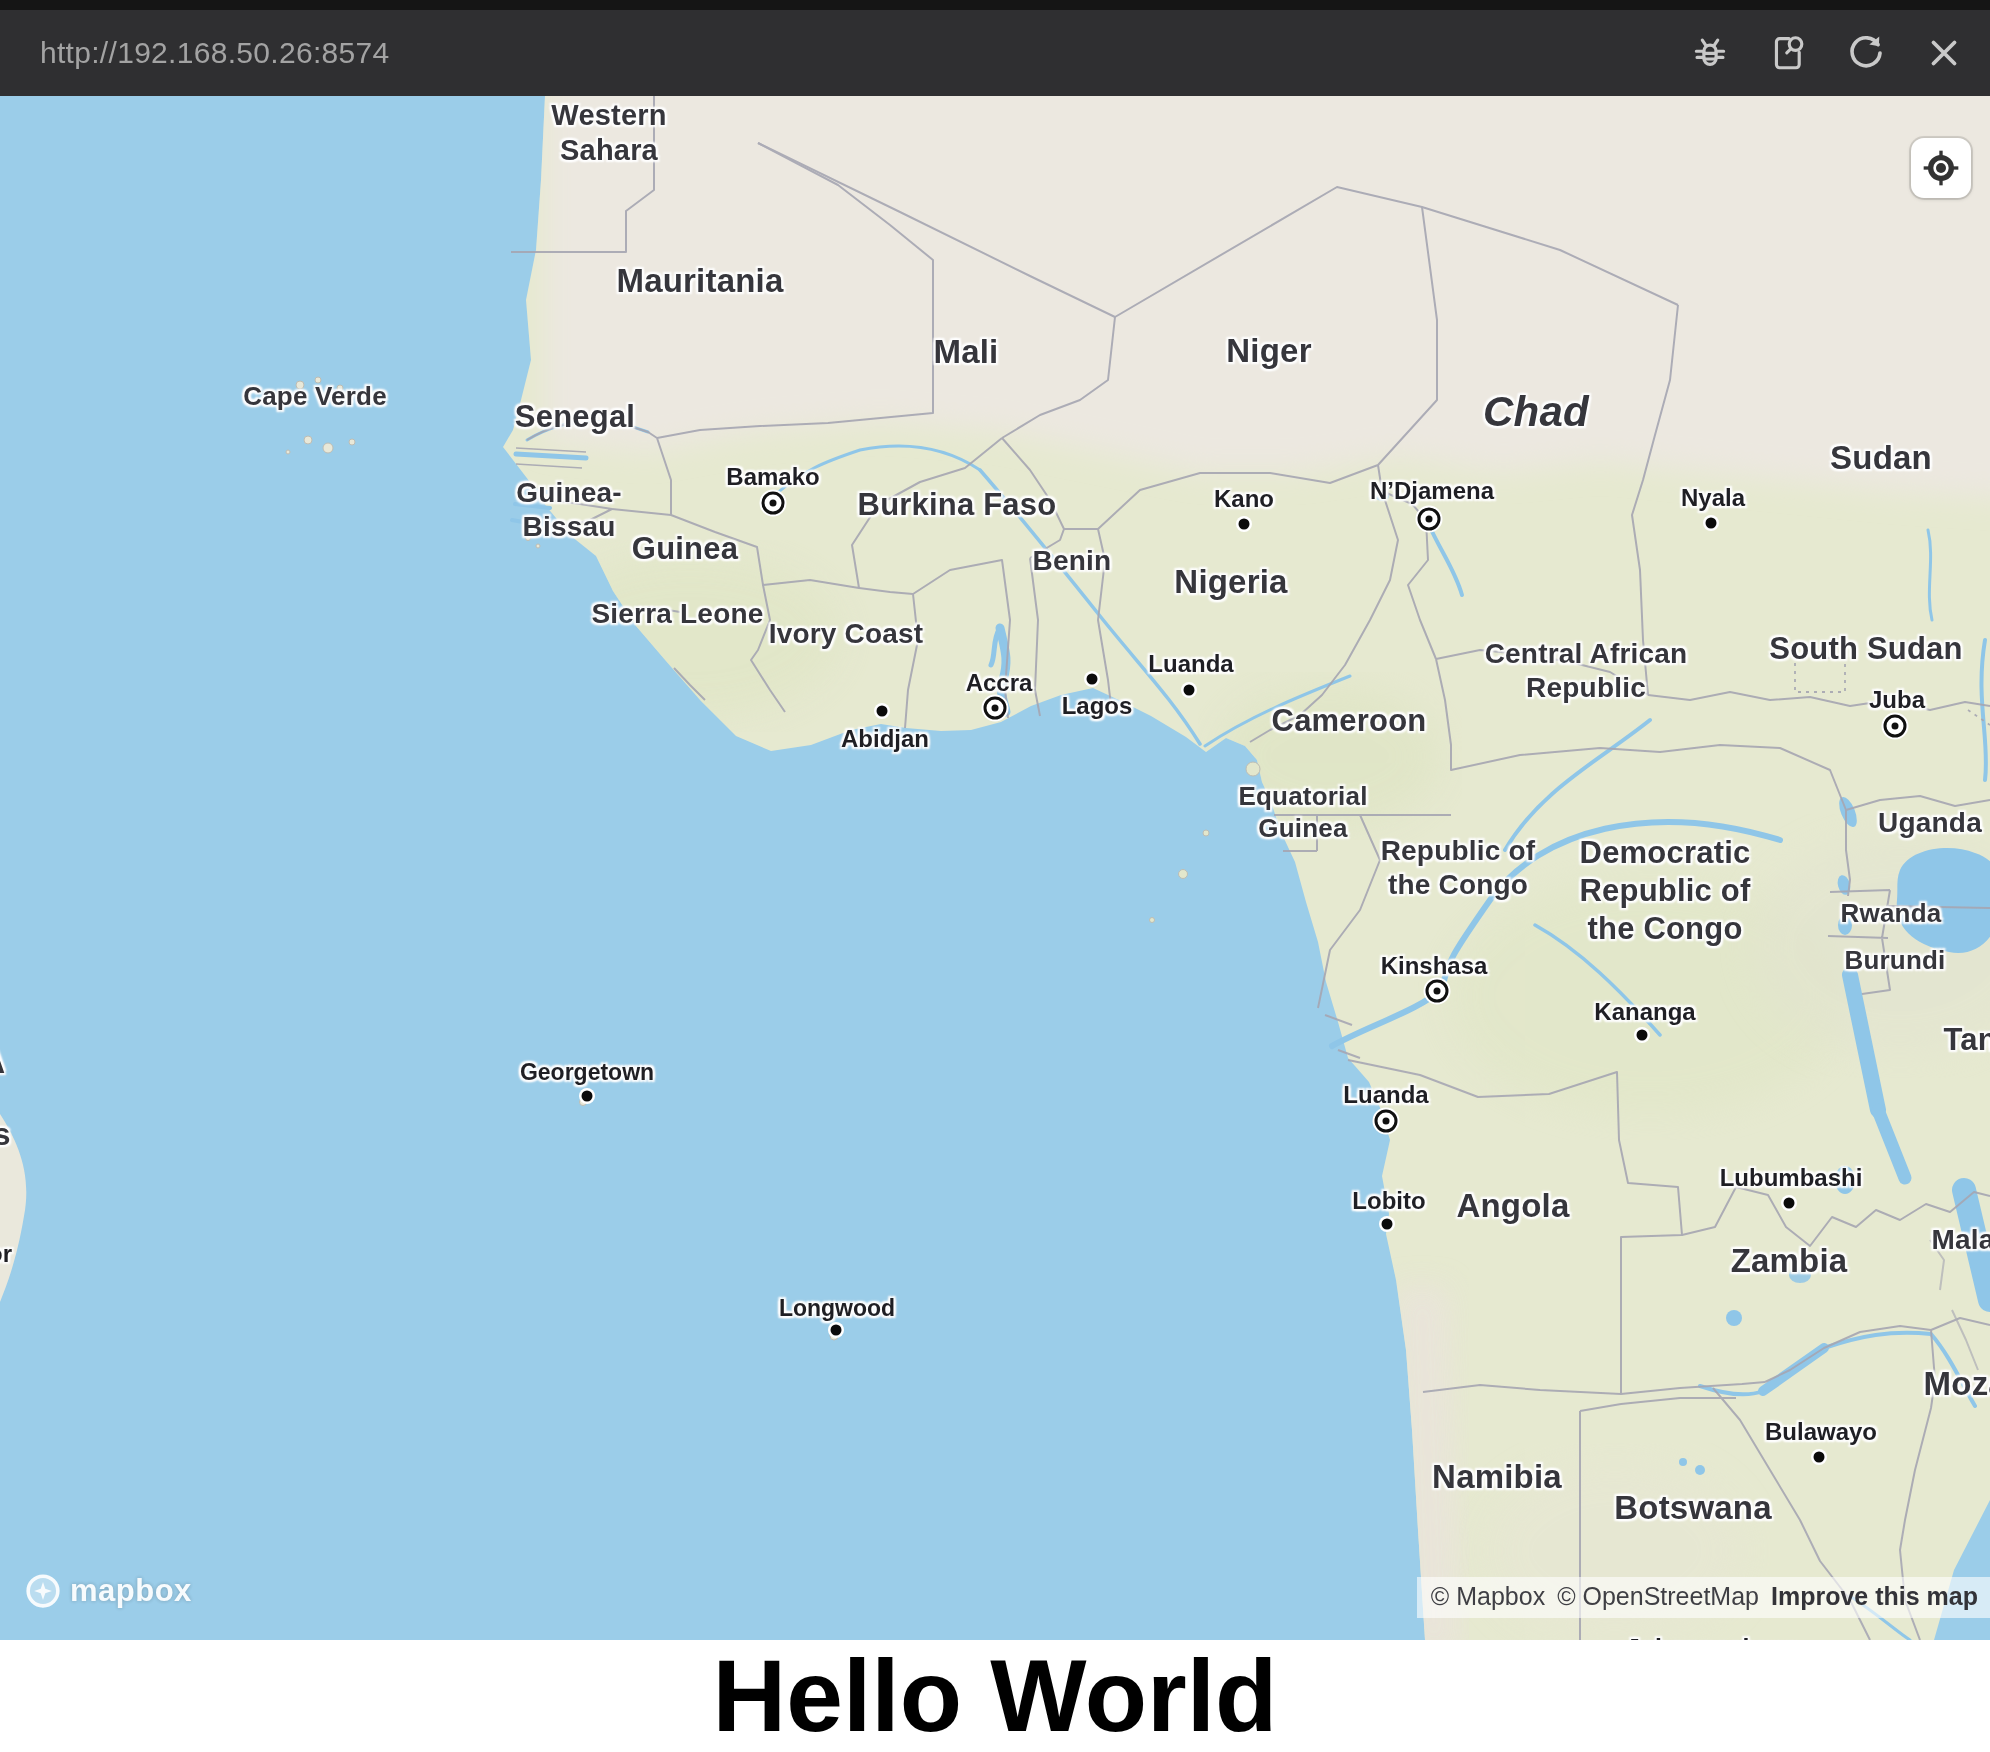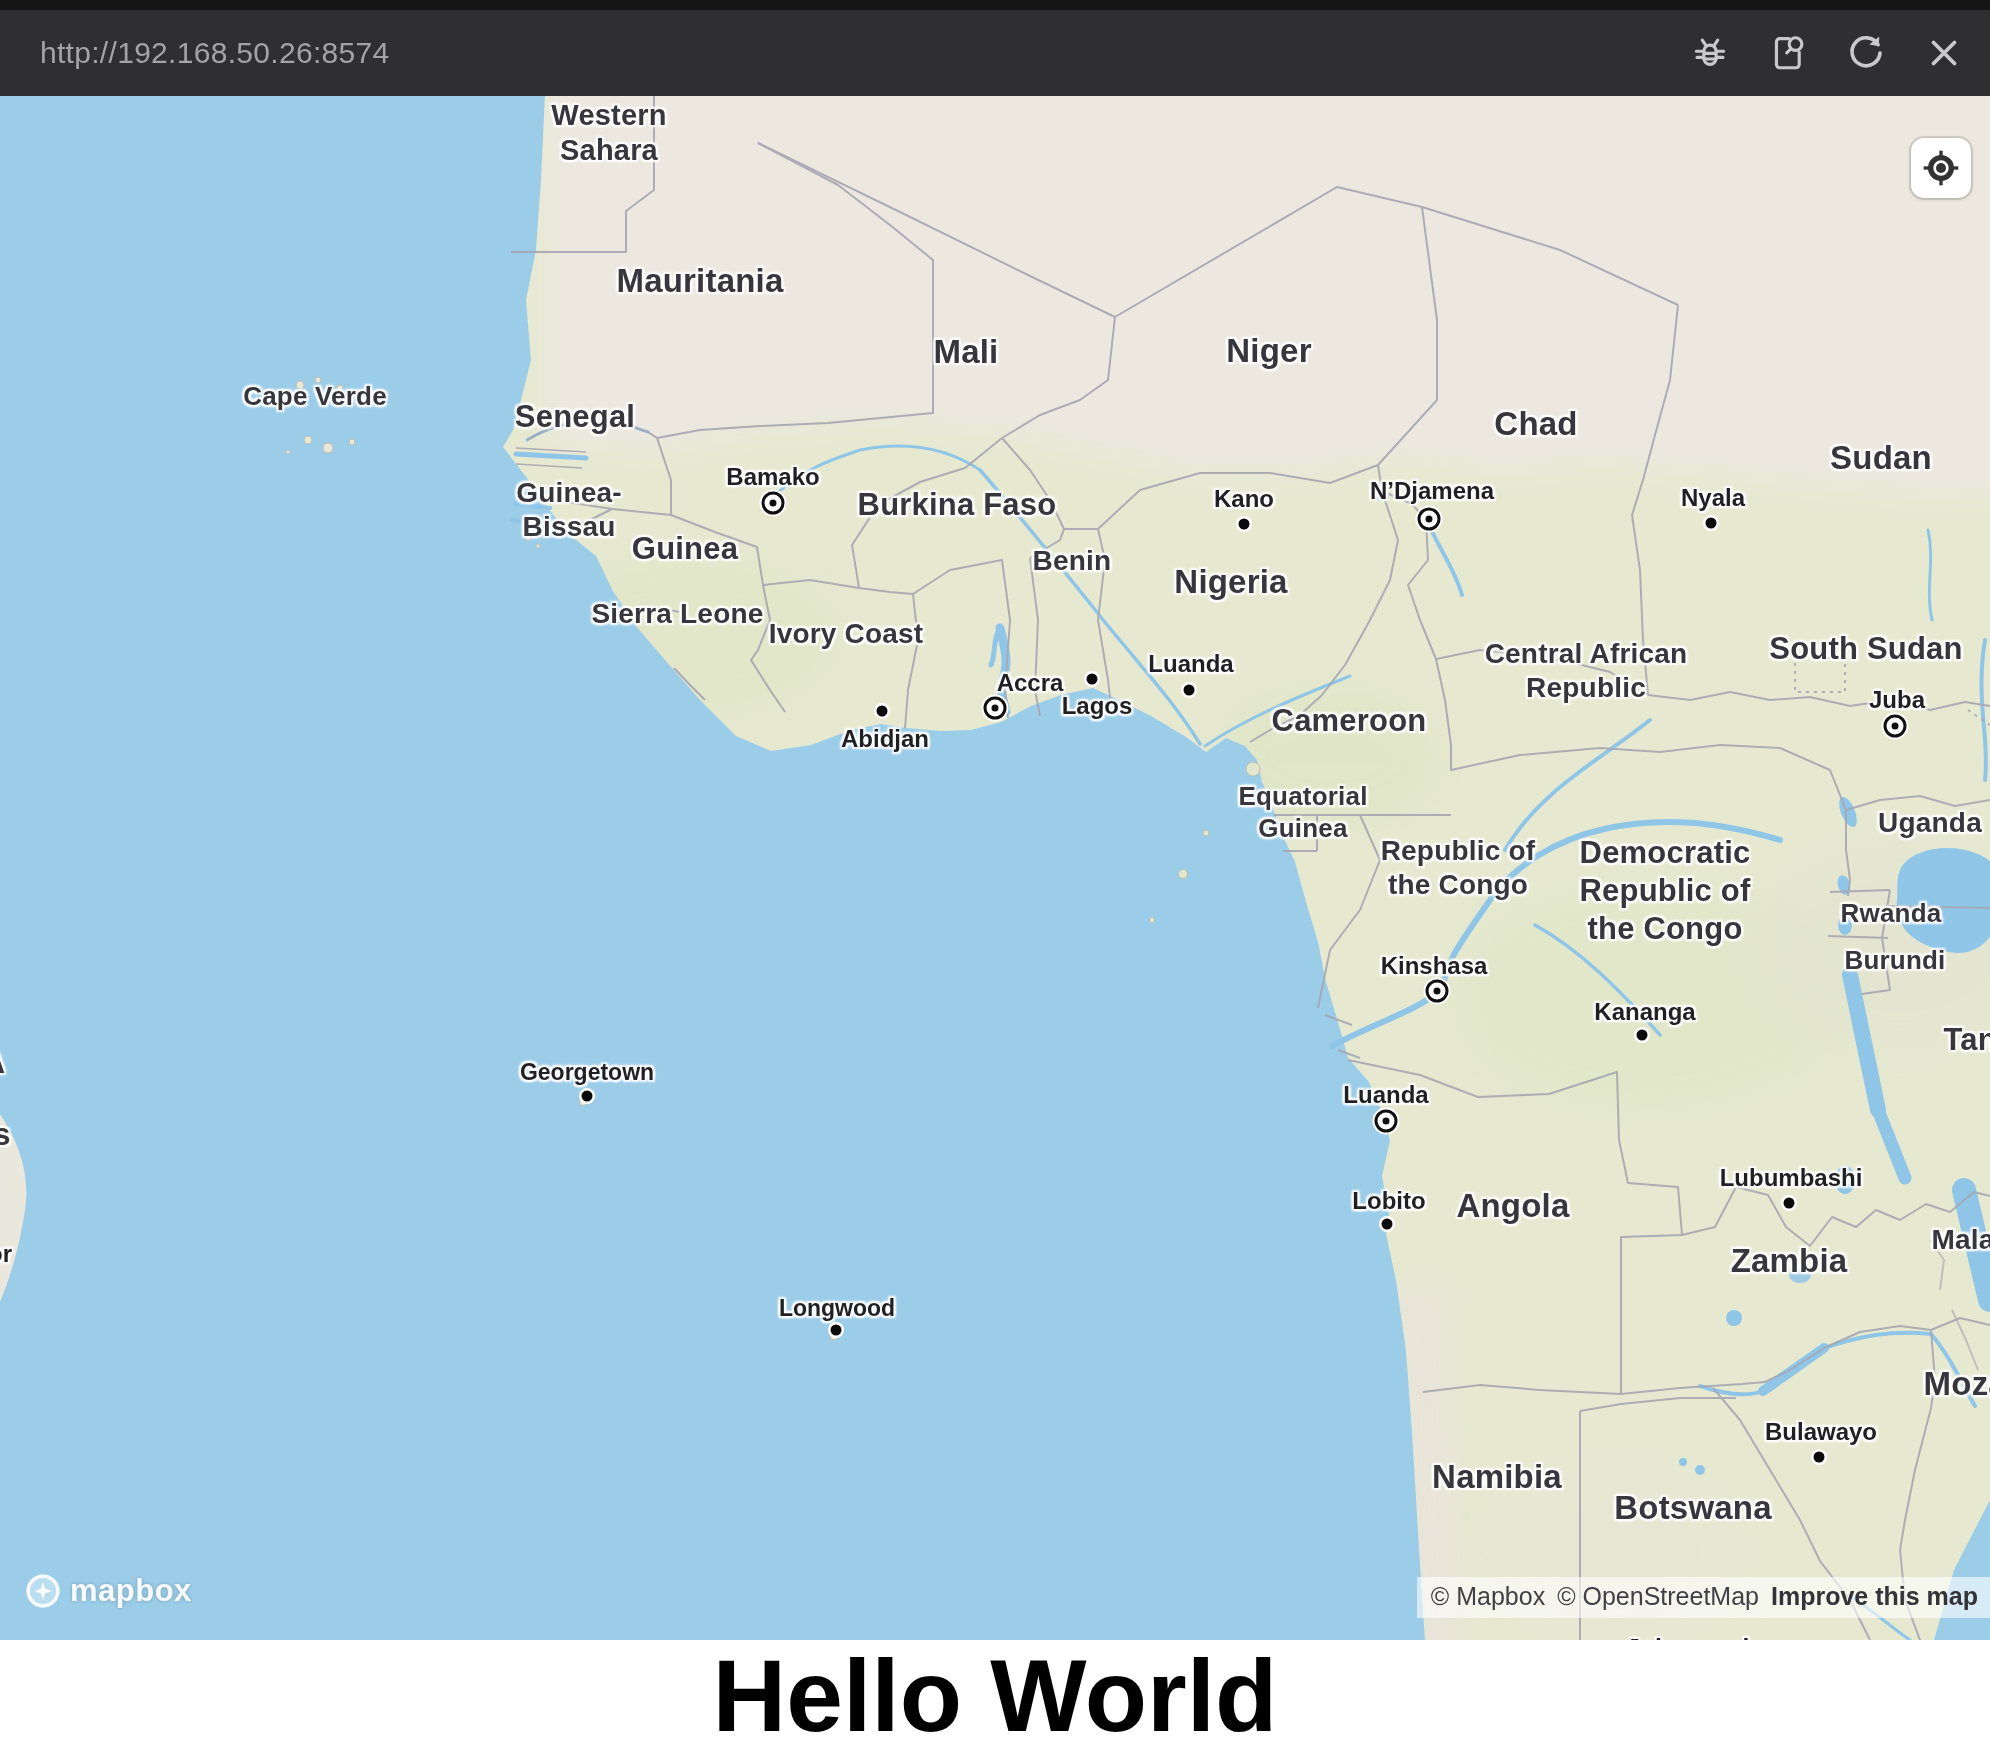--- a/index.html
+++ b/index.html
@@ -188,21 +188,21 @@
       <path d="M1795,562 h50 v34 h-50 z M1968,614 L1990,629" stroke-dasharray="3 5" stroke-width="1.8"></path>
     </g>
   </svg>
 
   <div id="labels-layer">
       <div class="map-label country" style="left: 609px; top: 37px; font-size: 29px;">Western
 Sahara</div>
       <div class="map-label country" style="left: 700px; top: 185px; font-size: 33px;">Mauritania</div>
       <div class="map-label country" style="left: 966px; top: 256px; font-size: 33px;">Mali</div>
       <div class="map-label country" style="left: 1269px; top: 255px; font-size: 33px;">Niger</div>
-      <div class="map-label country" style="left: 1536px; top: 328px; font-size: 33px;">Chad</div>
+      <div class="map-label country" style="left: 1536px; top: 316px; font-size: 42px; font-style: italic;">Chad</div>
       <div class="map-label country" style="left: 1861px; top: 362px; font-size: 33px; padding-left: 40px;">Sudan</div>
       <div class="map-label country" style="left: 315px; top: 301px; font-size: 26px;">Cape Verde</div>
       <div class="map-label country" style="left: 575px; top: 321px; font-size: 31px;">Senegal</div>
       <div class="map-label country" style="left: 569px; top: 414px; font-size: 28px;">Guinea-
 Bissau</div>
       <div class="map-label country" style="left: 685px; top: 453px; font-size: 31px;">Guinea</div>
       <div class="map-label country" style="left: 664px; top: 518px; font-size: 28px; padding-left: 27px;">Sierra Leone</div>
       <div class="map-label country" style="left: 846px; top: 538px; font-size: 28px;">Ivory Coast</div>
       <div class="map-label country" style="left: 957px; top: 409px; font-size: 31px;">Burkina Faso</div>
       <div class="map-label country" style="left: 1072px; top: 465px; font-size: 28px;">Benin</div>
@@ -232,21 +232,21 @@
       <div class="map-label country" style="left: 2px; top: 1039px; font-size: 31px;">s</div>
       <div class="map-label city" style="left: 0px; top: 1158px; font-size: 24px;">or</div>
       <div class="map-label city" style="left: 773px; top: 381px; font-size: 24px;">Bamako</div>
       <span class="marker capital" style="left: 773px; top: 407px;"></span>
       <div class="map-label city" style="left: 1244px; top: 403px; font-size: 24px;">Kano</div>
       <span class="marker dot" style="left: 1244px; top: 428px;"></span>
       <div class="map-label city" style="left: 1432px; top: 395px; font-size: 24px;">N’Djamena</div>
       <span class="marker capital" style="left: 1429px; top: 423px;"></span>
       <div class="map-label city" style="left: 1713px; top: 402px; font-size: 24px;">Nyala</div>
       <span class="marker dot" style="left: 1711px; top: 427px;"></span>
-      <div class="map-label city" style="left: 999px; top: 587px; font-size: 24px; margin-left: 31px;">Accra</div>
+      <div class="map-label city" style="left: 999px; top: 587px; font-size: 24px;">Accra</div>
       <span class="marker capital" style="left: 995px; top: 612px;"></span>
       <div class="map-label city" style="left: 885px; top: 643px; font-size: 24px;">Abidjan</div>
       <span class="marker dot" style="left: 882px; top: 615px;"></span>
       <div class="map-label city" style="left: 1097px; top: 610px; font-size: 24px;">Lagos</div>
       <span class="marker dot" style="left: 1092px; top: 583px;"></span>
       <div class="map-label city" style="left: 1191px; top: 568px; font-size: 24px;">Luanda</div>
       <span class="marker dot" style="left: 1189px; top: 594px;"></span>
       <div class="map-label city" style="left: 1897px; top: 604px; font-size: 24px;">Juba</div>
       <span class="marker capital" style="left: 1895px; top: 630px;"></span>
       <div class="map-label city" style="left: 1434px; top: 870px; font-size: 24px;">Kinshasa</div>

